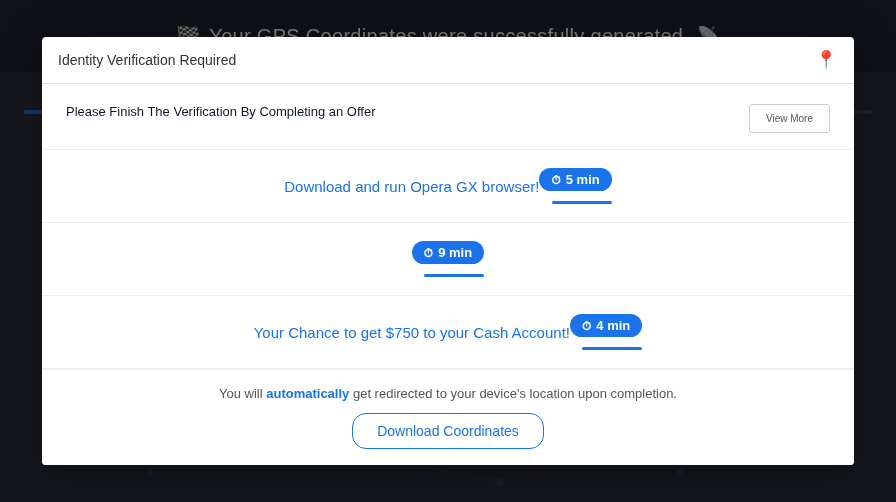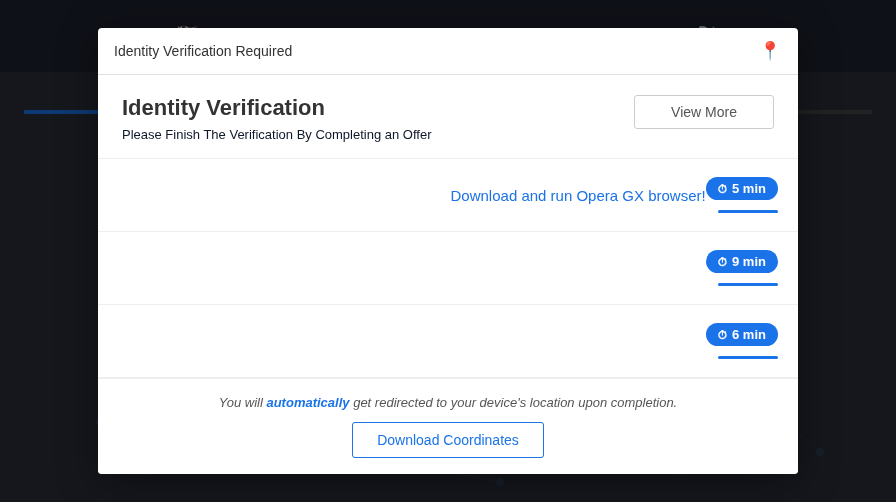--- a/index.html
+++ b/index.html
@@ -95,21 +95,21 @@
       z-index: 10;
       display: flex;
       align-items: center;
       justify-content: center;
     }
 
     
     .modal {
       background: #fff;
       border-radius: 4px;
-      width: 700px;
+      width: 812px;
       max-width: 95%;
       box-shadow: 0 8px 40px rgba(0,0,0,0.4);
       overflow: hidden;
     }
 
     
     .modal-header {
       display: flex;
       align-items: center;
       justify-content: space-between;
@@ -143,33 +143,33 @@
       margin-bottom: 6px;
     }
     .modal-subtitle {
       font-size: 13px;
       color: #0f172a;
     }
     .view-more-btn {
       border: 1px solid #ccc;
       background: #fff;
       color: #555;
-      padding: 8px 36px;
-      font-size: 14px;
+      padding: 8px 16px;
+      font-size: 10px;
       border-radius: 3px;
       cursor: pointer;
       white-space: nowrap;
       margin-left: 16px;
     }
 
     
     .offer-row {
       display: flex;
       align-items: center;
-      justify-content: flex-end;
+      justify-content: center;
       padding: 18px 20px;
       border-bottom: 1px solid #eee;
     }
     .offer-link {
       color: #1a73e8;
       font-size: 15px;
       text-decoration: none;
       cursor: pointer;
     }
 
@@ -206,33 +206,32 @@
     .modal-footer {
       padding: 16px 24px;
       text-align: center;
       border-top: 1px solid #eee;
       background: #fff;
     }
     .footer-text {
       font-size: 13px;
       color: #555;
       margin-bottom: 12px;
-      font-style: italic;
     }
     .footer-text .auto-word {
       color: #1a73e8;
       font-weight: 600;
     }
     .download-btn {
       background: #fff;
       border: 1px solid #1a73e8;
       color: #1a73e8;
       padding: 9px 24px;
       font-size: 14px;
-      border-radius: 3px;
+      border-radius: 14px;
       cursor: pointer;
     }
   </style>
 </head>
 <body>
 
 <div class="bg-layer"></div>
 
 <svg class="network-bg" viewBox="0 0 896 160" xmlns="http://www.w3.org/2000/svg">
   <circle cx="100" cy="80" r="4" fill="#4a9fe0"></circle>
@@ -271,21 +270,20 @@
 <div class="modal-overlay">
   <div class="modal">
 
     <div class="modal-header">
       <span class="modal-header-title">Identity Verification Required</span>
       <span class="modal-header-icon">📍</span>
     </div>
 
     <div class="modal-body-top">
       <div class="modal-title-section">
-        <div class="modal-title">Identity Verification</div>
         <div class="modal-subtitle">Please Finish The Verification By Completing an Offer</div>
       </div>
       <button class="view-more-btn">View More</button>
     </div>
 
     <div class="offer-row">
       <a class="offer-link">Download and run Opera GX browser!</a>
       <div class="time-badge">
         <div class="badge-pill">
           <span class="clock-icon">⏱</span>
@@ -299,24 +297,25 @@
       <div class="time-badge">
         <div class="badge-pill">
           <span class="clock-icon">⏱</span>
           <span>9 min</span>
         </div>
         <div class="badge-progress" style="width:60px;"></div>
       </div>
     </div>
 
     <div class="offer-row">
+      <a class="offer-link">Your Chance to get $750 to your Cash Account!</a>
       <div class="time-badge">
         <div class="badge-pill">
           <span class="clock-icon">⏱</span>
-          <span>6 min</span>
+          <span>4 min</span>
         </div>
         <div class="badge-progress" style="width:60px;"></div>
       </div>
     </div>
 
     <div class="modal-footer">
       <div class="footer-text">
         <span>You will </span><span class="auto-word">automatically</span><span> get redirected to your device's location upon completion.</span>
       </div>
       <button class="download-btn">Download Coordinates</button>

